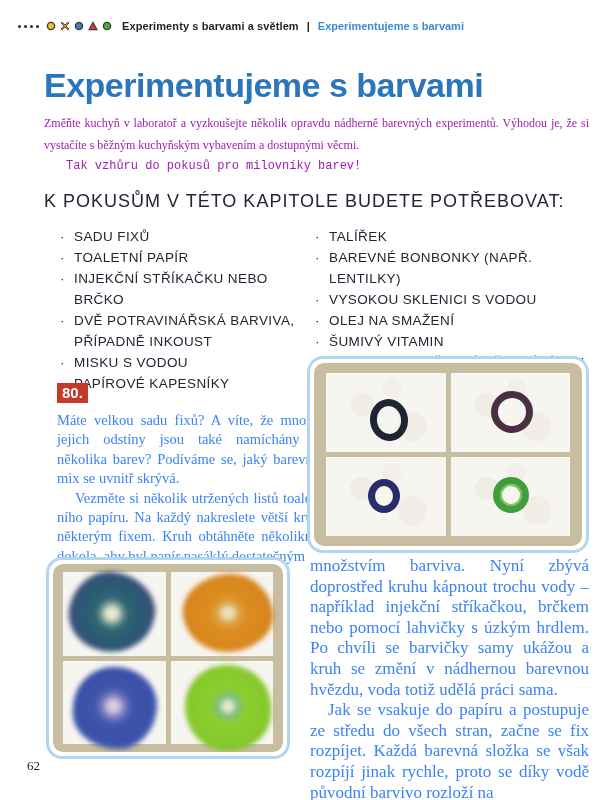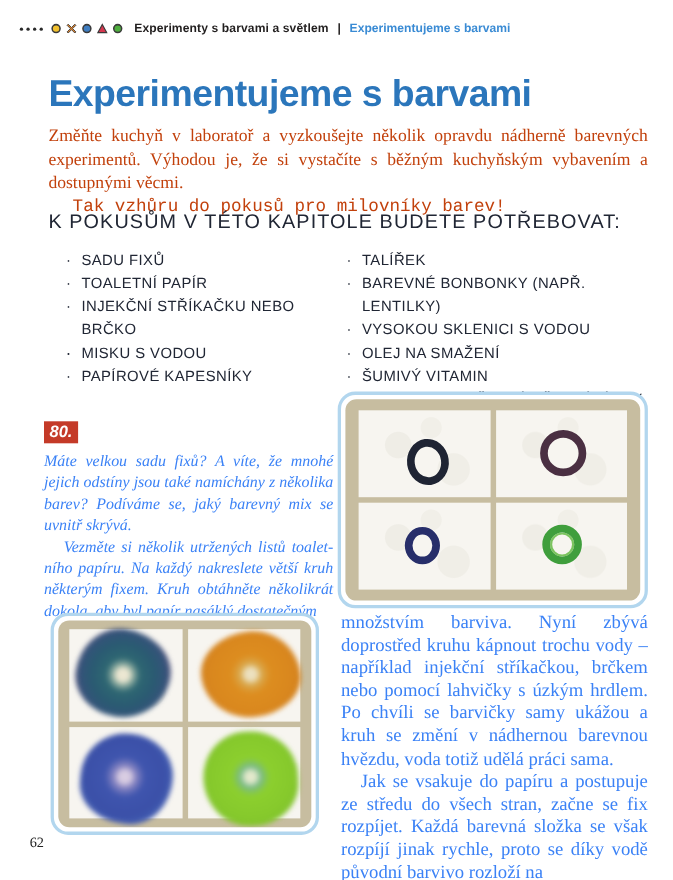--- a/index.html
+++ b/index.html
@@ -16,38 +16,38 @@
   .runhead .glyph { width: 10px; height: 10px; display: inline-block; }
   .runhead .txt-black { color: #221f1f; margin-left: 6px; letter-spacing: .1px; }
   .runhead .sep { color: #221f1f; margin: 0 4px; font-weight: bold; }
   .runhead .txt-blue { color: #3a8bd4; }
 
   
   .main-title { position: absolute; top: 66px; left: 44px;
                 font-family: "Liberation Sans", sans-serif; font-weight: bold;
                 font-size: 34px; letter-spacing: -0.5px; color: #2b76bb; }
   .intro { position: absolute; top: 113px; left: 44px; width: 545px;
-           font-size: 16px; line-height: 21.5px; text-align: justify; color: #c2410c; }
+           font-size: 12px; line-height: 21.5px; text-align: justify; color: #a21caf; }
   .intro .p2 { text-indent: 22px; text-align: left; font-family: Liberation Mono, monospace; }
 
   
   .supplies-heading { position: absolute; top: 191px; left: 44px;
                       font-family: "Liberation Sans", sans-serif; font-size: 18px;
                       letter-spacing: 1px; color: #202634; font-weight: normal; }
   .supplies { position: absolute; top: 226px; left: 60px; width: 530px; display: flex; }
   .supplies ul { list-style: none; }
   .supplies .col-left { width: 255px; }
   .supplies .col-right { width: 275px; }
   .supplies li { font-family: "Liberation Sans", sans-serif; font-size: 13.5px;
                  letter-spacing: .4px; color: #202634; line-height: 21px;
                  padding-left: 14px; position: relative; }
   .supplies li .bullet { position: absolute; left: 0; top: 0; color: #202634; }
 
   
-  .exp-col-left { position: absolute; top: 383px; left: 40px; width: 263px; font-style: italic; }
+  .exp-col-left { position: absolute; top: 383px; left: 57px; width: 263px; }
   .exp-heading { display: flex; align-items: center; gap: 8px; margin-bottom: 8px; }
   .exp-number { font-family: "Liberation Sans", sans-serif; font-weight: bold; font-size: 15px;
                 color: #ffffff; background: #c43a28; padding: 1px 5px 2px 5px; }
   .exp-title { font-family: "Liberation Sans", sans-serif; font-weight: bold;
                font-size: 19px; color: #141414; letter-spacing: -0.2px; }
   .body-text { font-size: 14.5px; line-height: 19.4px; text-align: justify; color: #3b82f6; }
   .body-text .indent { text-indent: 18px; }
   .exp-col-right { position: absolute; top: 556px; left: 310px; width: 279px; }
   .exp-col-right .body-text { font-size: 17px; line-height: 20.6px; }
 
@@ -148,21 +148,21 @@
     <p class="p1">Změňte kuchyň v laboratoř a vyzkoušejte několik opravdu nádherně barevných experimentů. Výhodou je, že si vystačíte s běžným kuchyňským vybavením a dostupnými věcmi.</p>
     <p class="p2">Tak vzhůru do pokusů pro milovníky barev!</p>
   </div>
 
   <div class="supplies-heading">K POKUSŮM V TÉTO KAPITOLE BUDETE POTŘEBOVAT:</div>
   <div class="supplies">
     <ul class="col-left">
       <li><span class="bullet">·</span><span>SADU FIXŮ</span></li>
       <li><span class="bullet">·</span><span>TOALETNÍ PAPÍR</span></li>
       <li><span class="bullet">·</span><span>INJEKČNÍ STŘÍKAČKU NEBO BRČKO</span></li>
-      <li><span class="bullet">·</span></li>
+      <li><span class="bullet">·</span><span>DVĚ POTRAVINÁŘSKÁ BARVIVA, PŘÍPADNĚ INKOUST</span></li>
       <li><span class="bullet">·</span><span>MISKU S VODOU</span></li>
       <li><span class="bullet">·</span><span>PAPÍROVÉ KAPESNÍKY</span></li>
     </ul>
     <ul class="col-right">
       <li><span class="bullet">·</span><span>TALÍŘEK</span></li>
       <li><span class="bullet">·</span><span>BAREVNÉ BONBONKY (NAPŘ. LENTILKY)</span></li>
       <li><span class="bullet">·</span><span>VYSOKOU SKLENICI S VODOU</span></li>
       <li><span class="bullet">·</span><span>OLEJ NA SMAŽENÍ</span></li>
       <li><span class="bullet">·</span><span>ŠUMIVÝ VITAMIN</span></li>
       <li><span class="bullet">·</span><span>SKLENICI OD DĚTSKÉ PŘESNÍDÁVKY</span></li>

